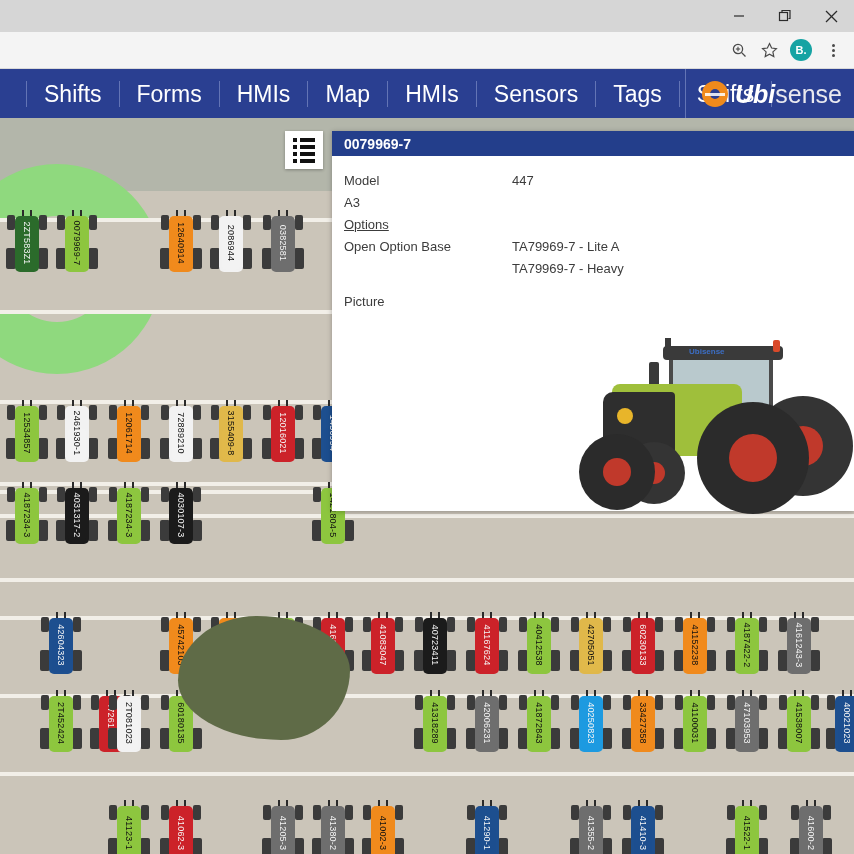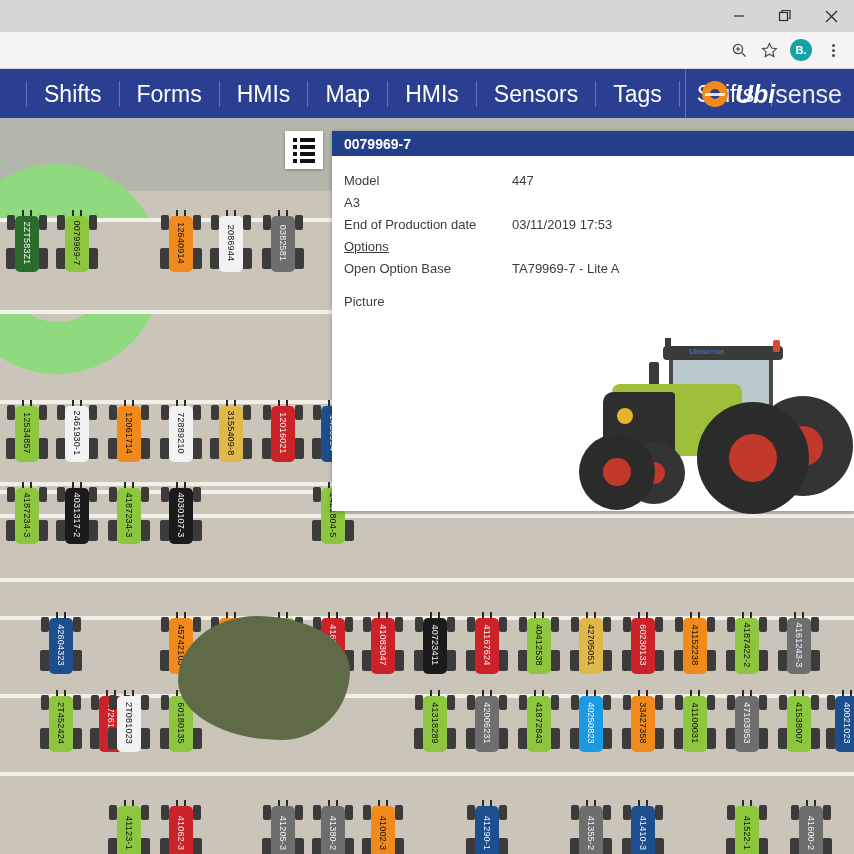--- a/index.html
+++ b/index.html
@@ -1004,29 +1004,29 @@
     <div class="panel-body">
       <div id="field-rows">
           <div class="prow">
             <div class="pkey">Model</div>
             <div class="pval">447</div>
           </div>
           <div class="prow">
             <div class="pval">A3</div>
           </div>
           <div class="prow">
-            <div class="pkey">End of Production date</div>
-            <div class="pval">03/11/2019 17:53</div>
-          </div>
-          <div class="prow">
             <div class="pval link">Options</div>
           </div>
           <div class="prow">
             <div class="pkey">Open Option Base</div>
             <div class="pval">TA79969-7 - Lite A</div>
+          </div>
+          <div class="prow">
+            <div class="pkey"></div>
+            <div class="pval">TA79969-7 - Heavy</div>
           </div>
         </div>
       <div class="pic-label">Picture</div>
 
       <div class="photo">
         <div class="ph-wheel rear2">
             <span class="rim"></span>
           </div>
         <div class="ph-fender"></div>
         <div class="ph-stack"></div>

